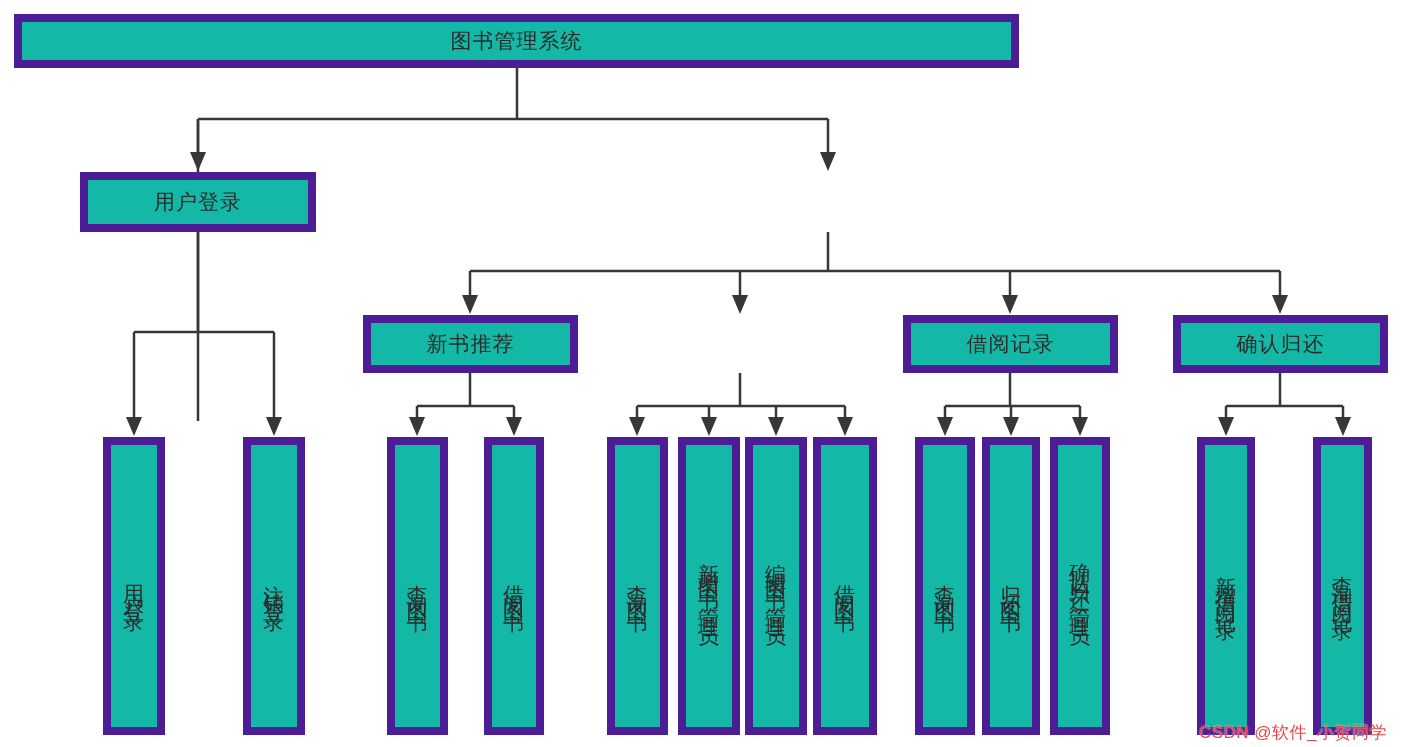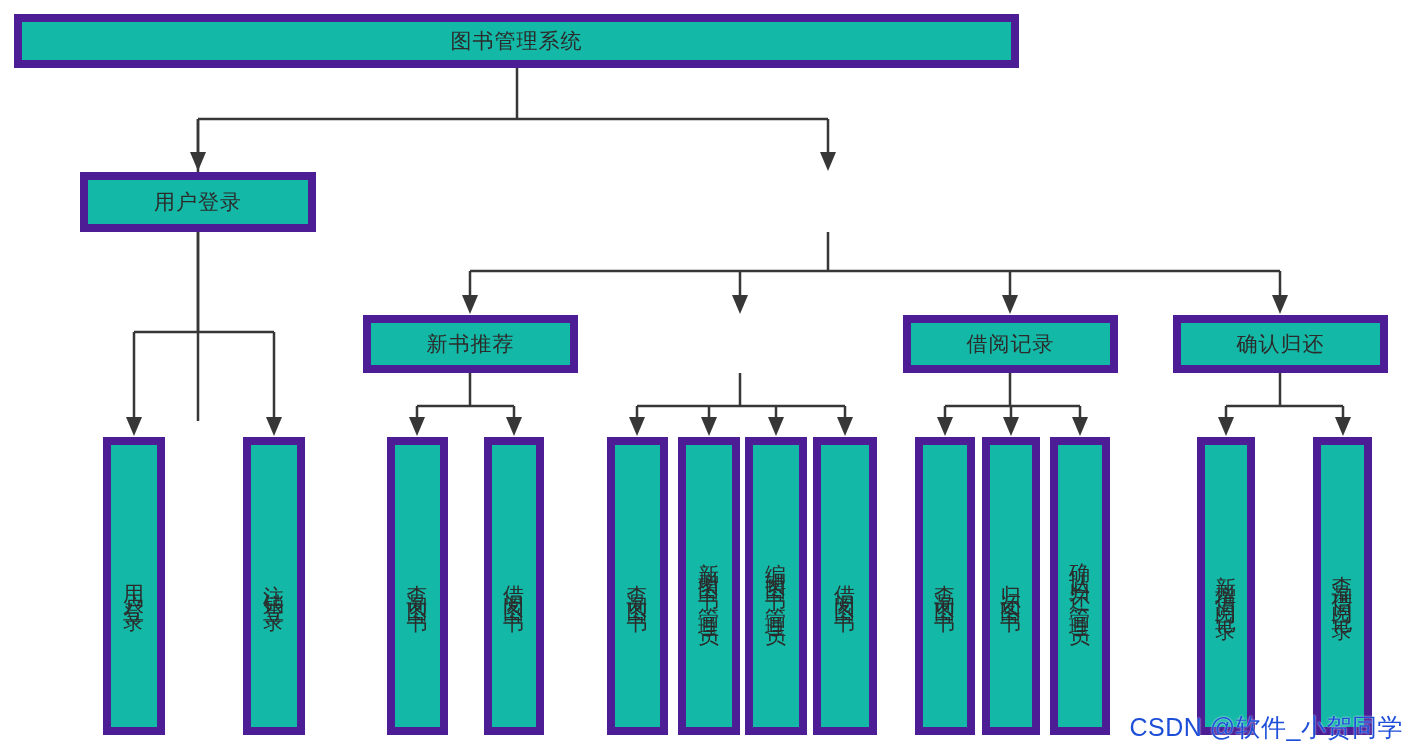--- a/index.html
+++ b/index.html
@@ -32,25 +32,25 @@
   }
   .vnode {
     writing-mode: vertical-lr;
     text-orientation: mixed;
     letter-spacing: 9px;
     line-height: 1;
     white-space: nowrap;
   }
   .watermark {
     position: absolute;
-    right: 2px;
+    right: 18px;
     bottom: 3px;
     z-index: 5;
-    font-size: 25px;
-    color: #1d4ed8;
+    font-size: 17px;
+    color: #ef4444;
     letter-spacing: 0.5px;
     white-space: nowrap;
     text-shadow: 0 0 2px #ffffff;
   }
 </style>
 </head>
 <body>
 
 <div class="stage">
 

